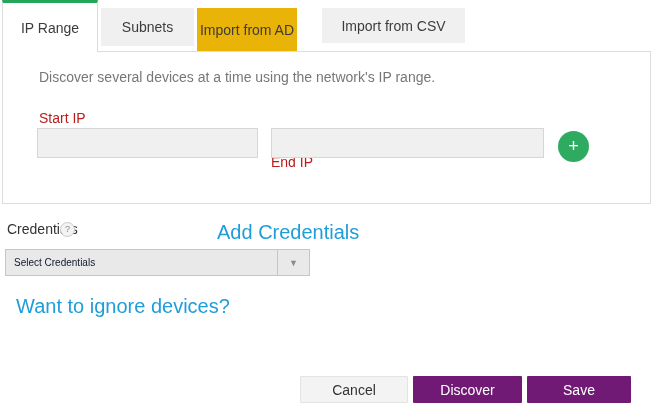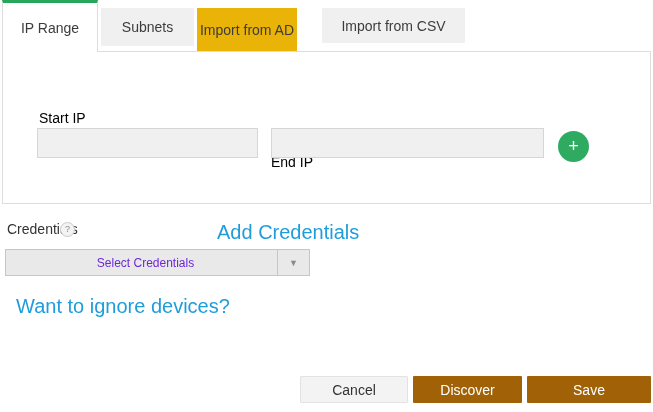--- a/index.html
+++ b/index.html
@@ -13,74 +13,75 @@
     border-top:3px solid #26a65b; border-left:1px solid #ddd; border-right:1px solid #ddd;
     z-index:3; }
   .tab.t2 { left:101px; top:8px; width:93px;  height:38px; background:#f0f0f0; }
   .tab.t3 { left:197px; top:8px; width:100px; height:43px; background:#eab308; }
   .tab.t4 { left:322px; top:8px; width:143px; height:35px; background:#f0f0f0; }
 
   
   .panel { position:absolute; left:2px; top:51px; width:649px; height:153px;
     background:#fff; border:1px solid #ddd; z-index:2; }
   .desc { position:absolute; left:36px; top:17px; font-size:14px; color:#777; }
-  .field-label { position:absolute; top:58px; font-size:14px; color:#000000; }
+  .field-label { position:absolute; top:58px; font-size:14px; color:#b91c1c; }
   .lbl-start { left:36px; }
   .lbl-end   { left:268px;margin-top:44px; }
   .ip-input { position:absolute; top:76px; height:30px; background:#f0f0f0;
     border:1px solid #d6d6d6; font-size:13px; color:#333; padding:0 6px; }
   .inp-start { left:34px;  width:221px; }
   .inp-end   { left:268px; width:273px; }
   .plus-btn { position:absolute; left:555px; top:79px; width:31px; height:31px;
     border-radius:50%; background:#2fab61; border:none; color:#fff; font-size:18px;
     line-height:29px; text-align:center; cursor:pointer; }
 
   
   .cred-label { position:absolute; left:7px; top:221px; font-size:14px; color:#333; }
   .help-badge { position:absolute; left:60px; top:222px; width:15px; height:15px;
     border-radius:50%; background:#f3f3f3; border:1px solid #c9c9c9; color:#8a8a8a;
     font-size:9px; line-height:13px; text-align:center; cursor:pointer; }
   .link { color:#1f9ddb; font-size:20px; text-decoration:none; cursor:pointer; }
   .add-cred { position:absolute; left:217px; top:221px; }
   .dropdown { position:absolute; left:5px; top:249px; width:305px; height:27px;
     background:#e9e9e9; border:1px solid #c6c6c6; display:flex; align-items:center;
     cursor:pointer; }
-  .dropdown .sel-text { flex:1; font-size:12px; color:#6d28d9; padding-left:8px;text-align:center; }
+  .dropdown .sel-text { flex:1; font-size:10px; color:#0f172a; padding-left:8px; }
   .dropdown .arrow-box { width:32px; height:100%; border-left:1px solid #c6c6c6;
     display:flex; align-items:center; justify-content:center; color:#8a8a8a;
     font-size:9px; }
   .ignore-link { position:absolute; left:16px; top:295px; }
 
   
   .btn { position:absolute; top:376px; height:27px; border:none; font-size:14px;
     cursor:pointer; border-radius:1px;
     font-family:"Liberation Sans", sans-serif; }
   .btn-cancel { left:300px; width:108px; background:#f3f3f3; color:#333;
     border:1px solid #e3e3e3; }
-  .btn-green { background:#a16207; color:#fff; }
+  .btn-green { background:#701a75; color:#fff; }
   .btn-discover { left:413px; width:109px; }
-  .btn-save { left:527px; width:124px; }
+  .btn-save { left:527px; width:104px; }
 </style>
 </head>
 <body>
 
 <div class="tab active">
   <span>IP Range</span>
 </div>
 <div class="tab t2">
   <span>Subnets</span>
 </div>
 <div class="tab t3">
   <span>Import from AD</span>
 </div>
 <div class="tab t4">
   <span>Import from CSV</span>
 </div>
 
 <div class="panel">
+  <div class="desc">Discover several devices at a time using the network's IP range.</div>
 
   <div class="field-label lbl-start">Start IP</div>
   <input class="ip-input inp-start" type="text" value="" style="">
 
   <div class="field-label lbl-end">End IP</div>
   <input class="ip-input inp-end" type="text" value="" style="">
 
   <button class="plus-btn">
     <span>+</span>
   </button>

